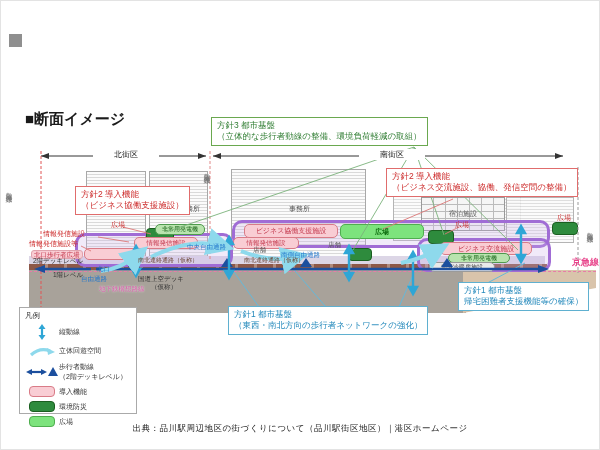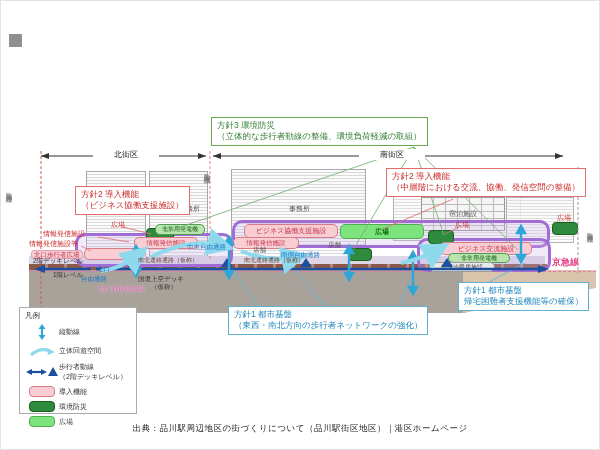--- a/index.html
+++ b/index.html
@@ -52,20 +52,21 @@
   .sw.dgreen{background:#2e8b3d;border:1px solid #1b5e20;}
   .sw.lgreen{background:#7de37d;border:1px solid #4fae4f;}
   svg.overlay{position:absolute;left:0;top:0;z-index:9;pointer-events:none;}
 </style>
 </head>
 <body>
 
 <div class="canvas">
 
   <div class="abs graysq" style="left:8px;top:33px;"></div>
+  <div class="abs title" style="left:24px;top:109px;">■断面イメージ</div>
 
   <div class="abs underground" style="left:28px;top:269px;width:437px;height:43px;"></div>
   <div class="abs slope" style="left:462px;top:269px;width:133px;height:43px;"></div>
   <div class="abs deck" style="left:28px;top:255px;width:516px;height:8px;"></div>
   <div class="abs road" style="left:28px;top:263px;width:518px;height:6px;"></div>
   <div class="abs pinkdash" style="left:28px;top:270px;width:567px;height:0;"></div>
 
   <div class="abs bld" style="left:85px;top:170px;width:58px;height:86px;"></div>
   <div class="abs bld" style="left:148px;top:170px;width:57px;height:86px;"></div>
   <div class="abs bld" style="left:230px;top:168px;width:133px;height:88px;"></div>
@@ -108,40 +109,40 @@
   <div class="abs lbl gray" style="left:252px;top:245px;font-size:6.5px;">店舗</div>
   <div class="abs lbl gray" style="left:327px;top:240px;font-size:6.5px;">店舗</div>
   <div class="abs lbl blue" style="left:280px;top:250px;">南側自由通路</div>
   <div class="abs lbl brown" style="left:137px;top:256px;">南北連絡通路（仮称）</div>
   <div class="abs lbl brown" style="left:243px;top:256px;">南北連絡通路（仮称）</div>
   <div class="abs lbl dark" style="left:137px;top:274px;">国道上空デッキ</div>
   <div class="abs lbl dark" style="left:150px;top:282px;">（仮称）</div>
   <div class="abs lbl pinkt" style="left:98px;top:284px;">地下鉄構想路線</div>
   <div class="abs lbl red" style="left:454px;top:220px;">広場</div>
   <div class="abs lbl red" style="left:556px;top:213px;">広場</div>
-  <div class="abs lbl keikyu" style="left:551px;top:257px;">京急線</div>
+  <div class="abs lbl keikyu" style="left:571px;top:257px;">京急線</div>
 
   <div class="abs vtext" style="left:3px;top:186px;height:56px;">敷地境界線</div>
   <div class="abs vtext" style="left:201px;top:167px;height:56px;">敷地境界線</div>
   <div class="abs vtext" style="left:584px;top:226px;height:56px;">敷地境界線</div>
 
   <div class="abs dimlabel" style="left:92px;top:148px;width:60px;text-align:center;">北街区</div>
   <div class="abs dimlabel" style="left:358px;top:148px;width:60px;text-align:center;">南街区</div>
 
   <div class="abs callout green" style="left:210px;top:116px;">
-    <div>方針3 環境防災</div>
+    <div>方針3 都市基盤</div>
     <div>（立体的な歩行者動線の整備、環境負荷軽減の取組）</div>
   </div>
   <div class="abs callout red" style="left:74px;top:185px;">
     <div>方針2 導入機能</div>
     <div>（ビジネス協働支援施設）</div>
   </div>
   <div class="abs callout red" style="left:385px;top:167px;">
     <div>方針2 導入機能</div>
-    <div>（中層階における交流、協働、発信空間の整備）</div>
+    <div>（ビジネス交流施設、協働、発信空間の整備）</div>
   </div>
   <div class="abs callout blue" style="left:227px;top:305px;">
     <div>方針1 都市基盤</div>
     <div>（東西・南北方向の歩行者ネットワークの強化）</div>
   </div>
   <div class="abs callout blue" style="left:457px;top:281px;">
     <div>方針1 都市基盤</div>
     <div>帰宅困難者支援機能等の確保）</div>
   </div>
 

